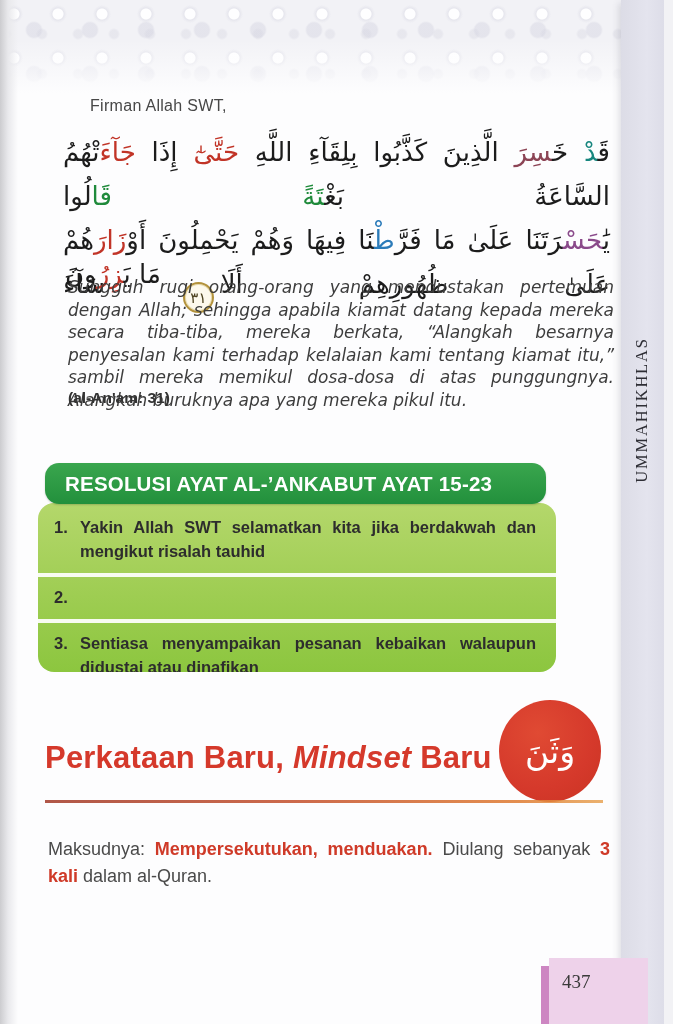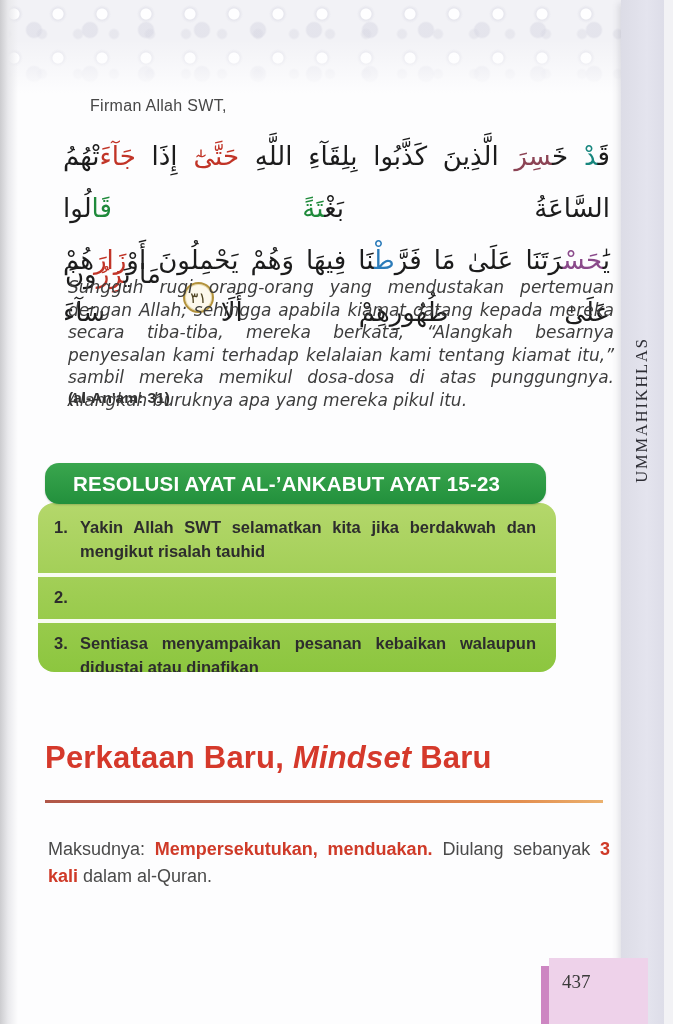--- a/index.html
+++ b/index.html
@@ -25,38 +25,38 @@
   .side-band { position:absolute; left:621px; top:0; width:43px; height:1024px;
     background:linear-gradient(90deg, #dcdce6, #e4e4ee 60%, #dddde8);
     box-shadow:-5px 0 7px -3px rgba(70,70,95,.18); }
   .side-band-outer { position:absolute; left:664px; top:0; width:9px; height:1024px; background:#f2f2f5; }
 
   .firman { position:absolute; left:68px; top:97px; font-size:16px; color:#474747; letter-spacing:.3px;margin-left:22px; }
 
   
   .verse { position:absolute; left:63px; top:130px; width:547px; direction:rtl;
     font-family:"DejaVu Sans", sans-serif; font-size:26px; color:#1c1c1c; }
-  .verse-line { text-align:justify; text-align-last:justify; line-height:52px; }
+  .verse-line { text-align:justify; text-align-last:justify; line-height:44px; }
   .verse-last-row { position:absolute; left:65px; top:234px; display:flex; align-items:center; gap:22px;
     font-family:"DejaVu Sans", sans-serif; font-size:26px; color:#1c1c1c; line-height:48px; }
   .ayah-badge { display:inline-flex; align-items:center; justify-content:center;
     width:31px; height:31px; border-radius:50%; border:2px solid #b3923c;
     box-shadow:0 0 0 1px #e8dbae inset; background:#fdfae f0; background:#fdf9ec;
     font-size:15px; color:#4e4320; font-family:"DejaVu Sans", sans-serif;margin-top:48px; }
 
   
   .translation { position:absolute; left:68px; top:276px; width:546px;
     font-family:"DejaVu Sans", sans-serif; font-style:italic; font-size:17px;
     line-height:22.5px; color:#3d3d3d; text-align:justify; }
   .source { position:absolute; left:68px; top:389px; font-size:15.5px; font-weight:bold; color:#333; }
 
   
   .res-header { position:absolute; left:45px; top:463px; width:501px; height:41px;
     border-radius:14px; background:linear-gradient(180deg,#3aa64e 0%, #22903c 100%);
-    display:flex; align-items:center; padding:0 28px;
+    display:flex; align-items:center; padding:0 20px;
     color:#ffffff; font-weight:bold; font-size:20.5px; letter-spacing:.2px;
     box-shadow:0 1px 2px rgba(0,0,0,.18); z-index:2; }
   .res-body { position:absolute; left:38px; top:503px; width:518px; height:169px;
     border-radius:16px; background:linear-gradient(180deg,#b4d76b 0%, #9ecd52 55%, #8cc63f 100%);
     z-index:1; display:flex; flex-direction:column; overflow:hidden; padding:4px 0; }
   .res-item { display:flex; padding:9px 20px 9px 16px; font-weight:bold; color:#2d2d2d;
     font-size:16.5px; line-height:1.45; flex:1; align-items:flex-start; }
   .res-item .num { width:26px; flex:none; }
   .res-item .txt { flex:1; text-align:justify; }
   .res-sep { height:4px; background:rgba(255,255,255,.92); flex:none; }
@@ -127,20 +127,23 @@
     </div>
     <div class="res-sep"></div>
     <div class="res-item">
       <span class="num">3.</span>
       <span class="txt">Sentiasa menyampaikan pesanan kebaikan walaupun didustai atau dinafikan</span>
     </div>
   </div>
 
   <div class="new-word-heading"><span>Perkataan Baru, </span><i>Mindset</i><span> Baru</span></div>
 
+  <div class="word-circle">
+    <span>وَثَنَ</span>
+  </div>
 
   <div class="heading-rule"></div>
 
   <div class="meaning"><span>Maksudnya: </span><span class="red">Mempersekutukan, menduakan.</span><span> Diulang sebanyak </span><span class="red">3 kali</span><span> dalam al-Quran.</span></div>
 
   <div class="spine-label">
     <span>UMMAHIKHLAS</span>
   </div>
 
   <div class="page-tab-stripe"></div>

